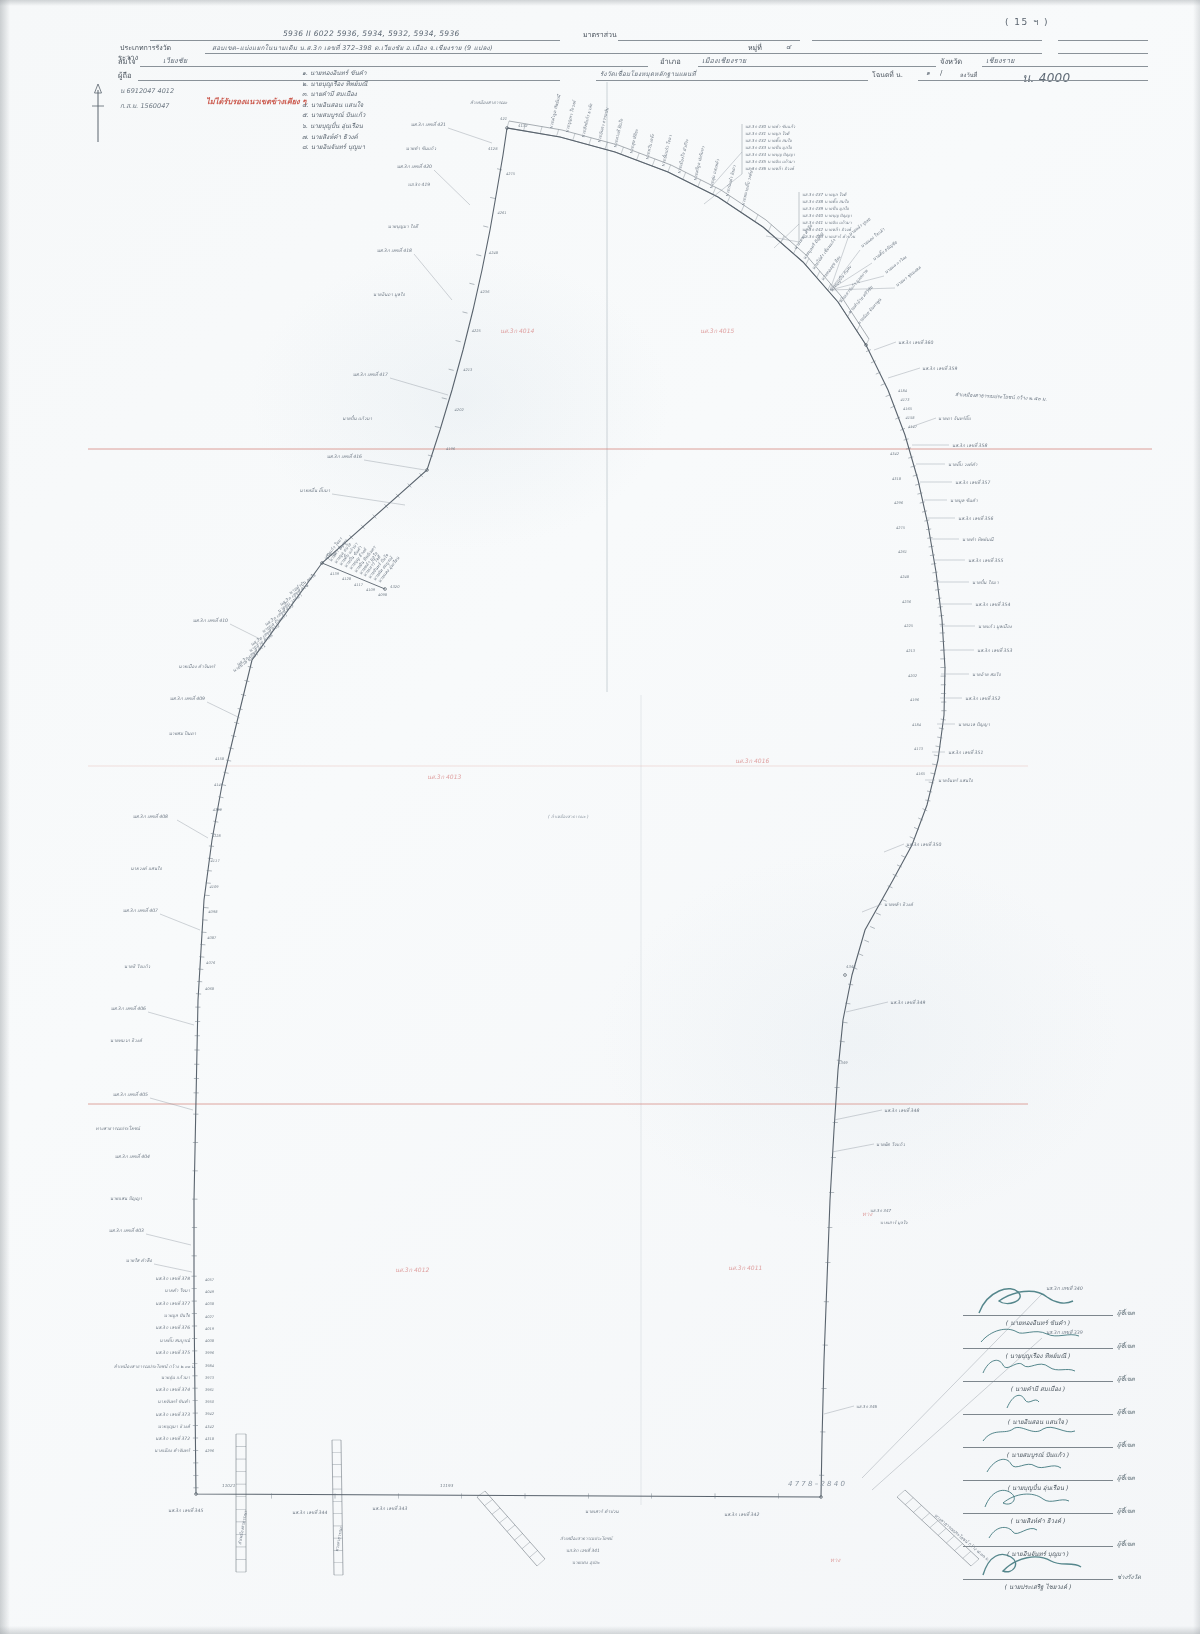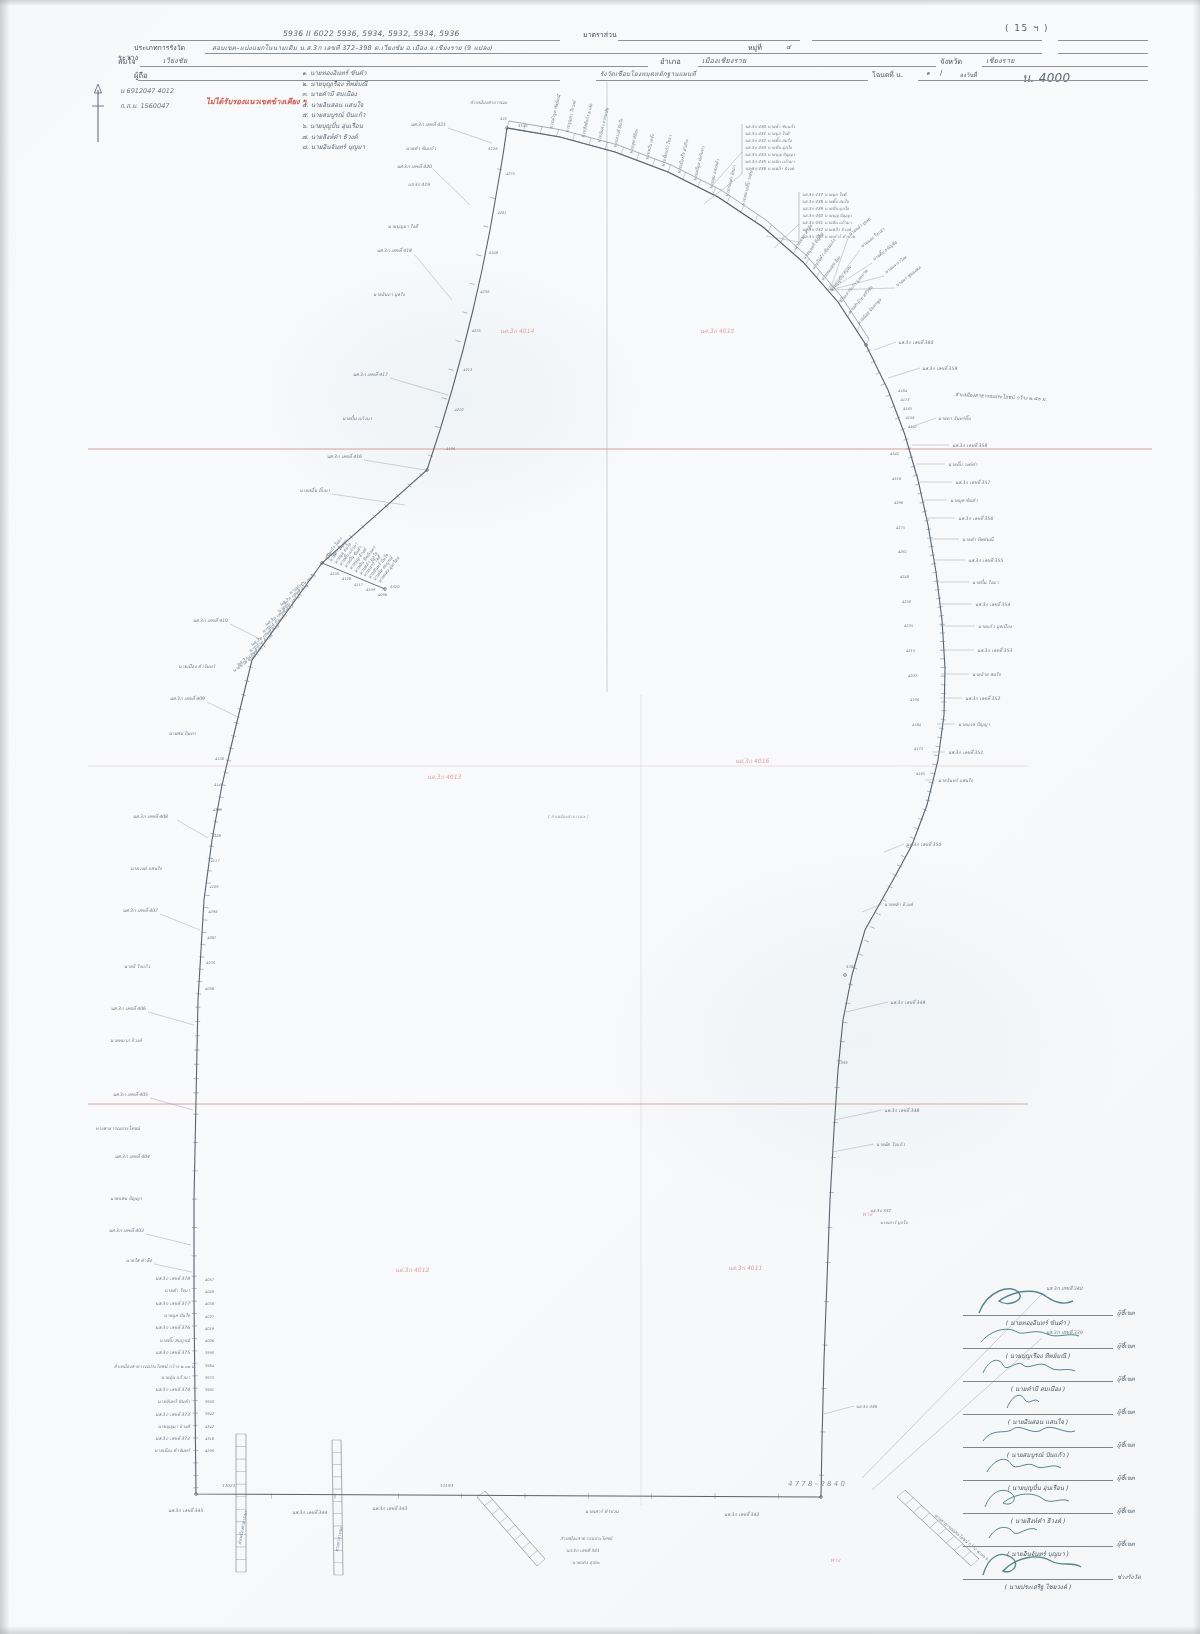--- a/index.html
+++ b/index.html
@@ -15,21 +15,21 @@
   .edge{position:absolute;pointer-events:none;}
   #edge-left{left:0;top:0;width:10px;height:100%;background:linear-gradient(90deg,rgba(150,156,160,.45),rgba(150,156,160,0));}
   #edge-top{left:0;top:0;width:100%;height:6px;background:linear-gradient(180deg,rgba(150,156,160,.40),rgba(150,156,160,0));}
   #edge-right{right:0;top:0;width:7px;height:100%;background:linear-gradient(270deg,rgba(160,166,170,.30),rgba(160,166,170,0));}
   #edge-bottom{left:0;bottom:0;width:100%;height:8px;background:linear-gradient(0deg,rgba(150,156,160,.38),rgba(150,156,160,0));}
   .blotch{position:absolute;border-radius:50%;pointer-events:none;}
   #map-svg{position:absolute;left:0;top:0;}
   .plabel{position:absolute;font-size:7.5px;color:#49525c;white-space:nowrap;}
   .hval{position:absolute;font-size:7px;font-style:italic;color:#5d6874;white-space:nowrap;letter-spacing:.3px;}
   .hline{position:absolute;border-bottom:.8px solid #8a9299;height:0;}
-  #page-marker{position:absolute;left:1005px;top:21px;font-size:9px;letter-spacing:1.5px;color:#59636e;}
+  #page-marker{position:absolute;left:1005px;top:15px;font-size:9px;letter-spacing:1.5px;color:#59636e;}
   #refs{position:absolute;left:120px;top:84px;font-size:6.5px;font-style:italic;color:#6b7680;line-height:15px;white-space:nowrap;}
   #stamp{position:absolute;left:206px;top:95px;font-size:7.5px;font-weight:bold;font-style:italic;color:rgba(197,67,54,.88);white-space:nowrap;}
   #legend{position:absolute;left:302px;top:68px;}
   .legend-item{font-size:6.3px;font-style:italic;color:#5b6671;line-height:10.6px;white-space:nowrap;}
   #signatures{position:absolute;left:955px;top:1228px;width:235px;height:395px;}
   .sig-row{position:absolute;left:0;width:235px;}
   .sig-line{position:absolute;left:8px;width:150px;border-bottom:.8px solid #7d868d;height:0;}
   .sig-name{position:absolute;left:8px;width:150px;text-align:center;font-size:6.2px;color:#4b565f;font-style:italic;white-space:nowrap;}
   .sig-role{position:absolute;left:162px;font-size:6px;color:#50616a;font-style:italic;white-space:nowrap;}
   .sig-scrib{position:absolute;}
@@ -584,31 +584,31 @@
     <circle cx="196" cy="1494" r="1.4" fill="none" stroke="#59636d" stroke-width="0.7"></circle>
     <circle cx="866" cy="345" r="1.4" fill="none" stroke="#59636d" stroke-width="0.7"></circle>
   </svg>
 
 <div id="page-marker">( 15 ฯ )</div>
 
 <div id="header">
     <div class="plabel" style="left: 118px; top: 29px; margin-top: 22px;">ระวาง</div>
     <div class="hval" style="left: 283px; top: 29px; font-size: 7.5px;">5936 II 6022 5936, 5934, 5932, 5934, 5936</div>
     <div class="plabel" style="left: 583px; top: 29px; font-size: 7px;">มาตราส่วน</div>
-    <div class="plabel" style="left: 134px; top: 42px; font-size: 7px;">ประเภทการรังวัด</div>
+    <div class="plabel" style="left: 120px; top: 42px; font-size: 7px;">ประเภทการรังวัด</div>
     <div class="hval" style="left: 212px; top: 43px; font-size: 6.4px;">สอบเขต–แบ่งแยกในนามเดิม น.ส.3ก เลขที่ 372–398 ต.เวียงชัย อ.เมือง จ.เชียงราย (9 แปลง)</div>
     <div class="plabel" style="left: 748px; top: 42px; font-size: 7px;">หมู่ที่</div>
     <div class="hval" style="left: 786px; top: 42px; font-size: 6.5px;">๔</div>
     <div class="plabel" style="left: 118px; top: 55px;">สมใจ</div>
     <div class="hval" style="left: 163px; top: 55px;">เวียงชัย</div>
     <div class="plabel" style="left: 660px; top: 55px;">อำเภอ</div>
     <div class="hval" style="left: 702px; top: 55px;">เมืองเชียงราย</div>
     <div class="plabel" style="left: 940px; top: 55px;">จังหวัด</div>
     <div class="hval" style="left: 986px; top: 55px;">เชียงราย</div>
-    <div class="plabel" style="left: 134px; top: 69px;">ผู้ถือ</div>
+    <div class="plabel" style="left: 118px; top: 69px;">ผู้ถือ</div>
     <div class="hval" style="left: 600px; top: 69px; font-size: 6.2px;">รังวัดเชื่อมโยงหมุดหลักฐานแผนที่</div>
     <div class="plabel" style="left: 872px; top: 69px; font-size: 6.8px;">โฉนดที่ น.</div>
     <div class="hval" style="left: 926px; top: 68px; font-size: 6.5px;">๑</div>
     <div class="plabel" style="left: 940px; top: 69px; font-size: 7px;">/</div>
     <div class="plabel" style="left: 960px; top: 70px; font-size: 5.8px;">ลงวันที่</div>
     <div class="hval" style="left: 1022px; top: 68px; font-size: 12px;">น. 4000</div>
     <div class="hline" style="left: 150px; top: 40px; width: 410px;"></div>
     <div class="hline" style="left: 618px; top: 40px; width: 182px;"></div>
     <div class="hline" style="left: 812px; top: 40px; width: 230px;"></div>
     <div class="hline" style="left: 1058px; top: 40px; width: 90px;"></div>

